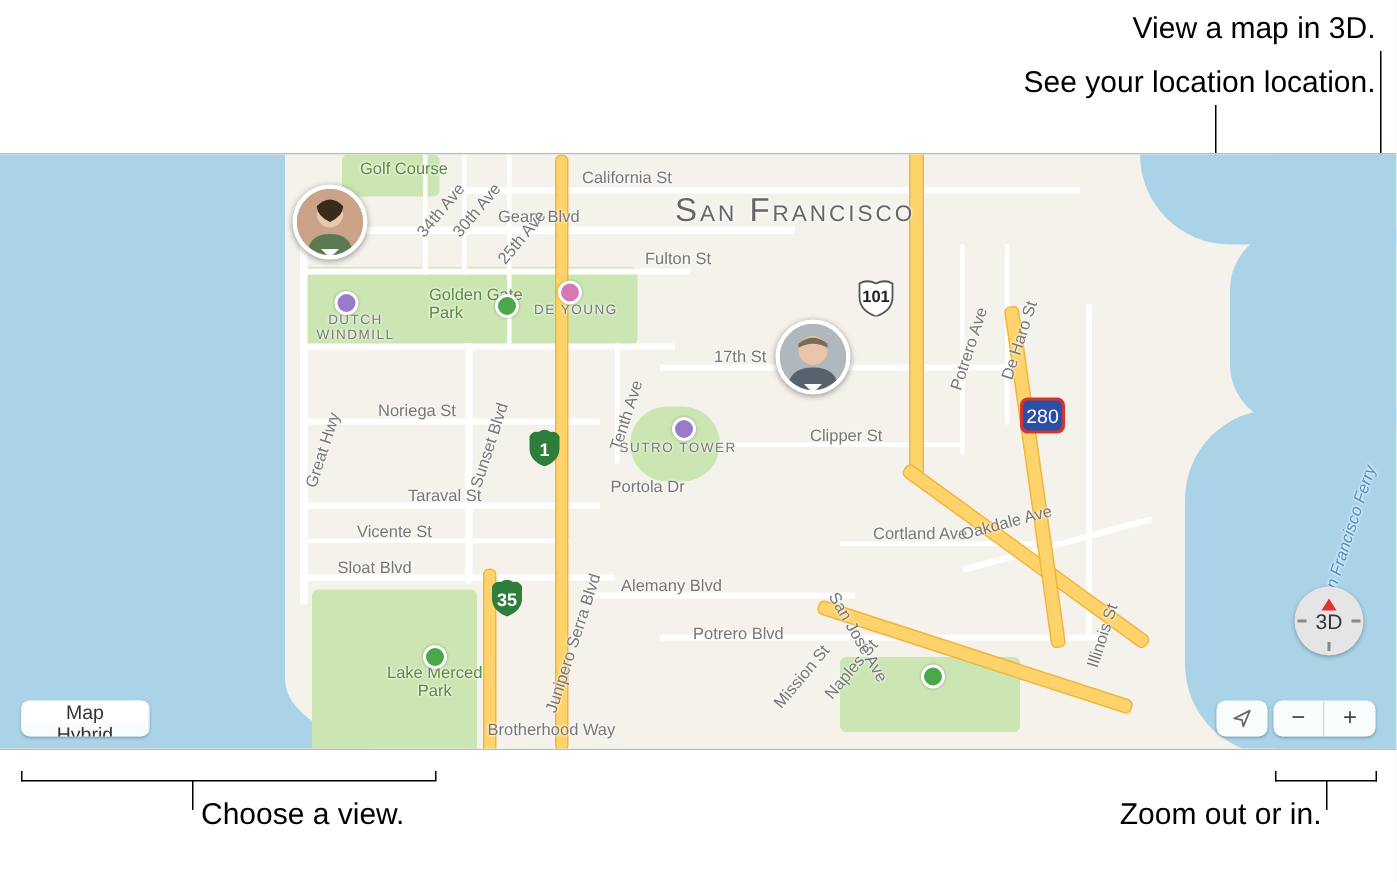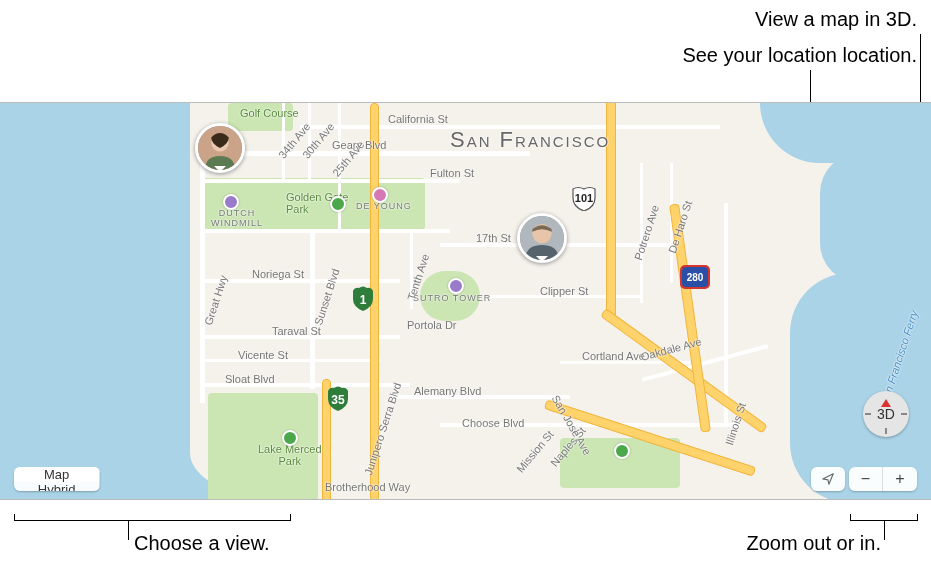--- a/index.html
+++ b/index.html
@@ -89,21 +89,21 @@
   }
   .shield-us svg { width:100%; height:100%; }
   .shield-us .num { position:absolute; inset:0; display:flex; align-items:center; justify-content:center; font-size:11px; font-weight:600; color:#222; }
 
   .shield-is {
     position: absolute;
     width: 30px; height: 24px;
   }
   .shield-is .bg { position:absolute; inset:0; background:#d3362f; border-radius:5px; }
   .shield-is .bg2 { position:absolute; left:2px;right:2px;top:2px;bottom:2px; background:#2b4fa6; border-radius:4px; }
-  .shield-is .num { position:absolute; inset:0; display:flex; align-items:center; justify-content:center; font-size:10px; font-weight:700; color:#fff; }
+  .shield-is .num { position:absolute; inset:0; display:flex; align-items:center; justify-content:center; font-size:13px; font-weight:400; color:#fff; }
 
   .avatar {
     position: absolute;
     width: 50px; height: 50px;
     border-radius: 50%;
     border: 3px solid #fff;
     box-shadow: 0 1px 4px rgba(0,0,0,.4);
     background: #999;
     overflow: hidden;
   }
@@ -267,21 +267,21 @@
   <div class="label" style="left:252px; top:165px;">Noriega St</div>
   <div class="label" style="left:272px; top:222px;">Taraval St</div>
   <div class="label" style="left:238px; top:246px;">Vicente St</div>
   <div class="label" style="left:225px; top:270px;">Sloat Blvd</div>
   <div class="label rot-70" style="left:202px; top:220px;">Great Hwy</div>
   <div class="label" style="left:325px; top:378px;">Brotherhood Way</div>
   <div class="label" style="left:476px; top:129px;">17th St</div>
   <div class="label" style="left:540px; top:182px;">Clipper St</div>
   <div class="label" style="left:407px; top:216px;">Portola Dr</div>
   <div class="label" style="left:414px; top:282px;">Alemany Blvd</div>
-  <div class="label" style="left:462px; top:314px;">Choose Blvd</div>
+  <div class="label" style="left:462px; top:314px;">Potrero Blvd</div>
   <div class="label rot-70" style="left:362px; top:370px;">Junipero Serra Blvd</div>
   <div class="label rot-70" style="left:405px; top:195px;">Tenth Ave</div>
   <div class="label rot-70" style="left:312px; top:220px;">Sunset Blvd</div>
   <div class="label rot-70" style="left:632px; top:155px;">Potrero Ave</div>
   <div class="label rot-70" style="left:666px; top:148px;">De Haro St</div>
   <div class="label rot-70" style="left:723px; top:340px;">Illinois St</div>
   <div class="label" style="left:582px; top:247px;">Cortland Ave</div>
   <div class="label" style="left:640px; top:240px; transform:rotate(-15deg);">Oakdale Ave</div>
   <div class="label rot" style="left:548px; top:358px;">Naples St</div>
   <div class="label rot" style="left:514px; top:364px;">Mission St</div>

